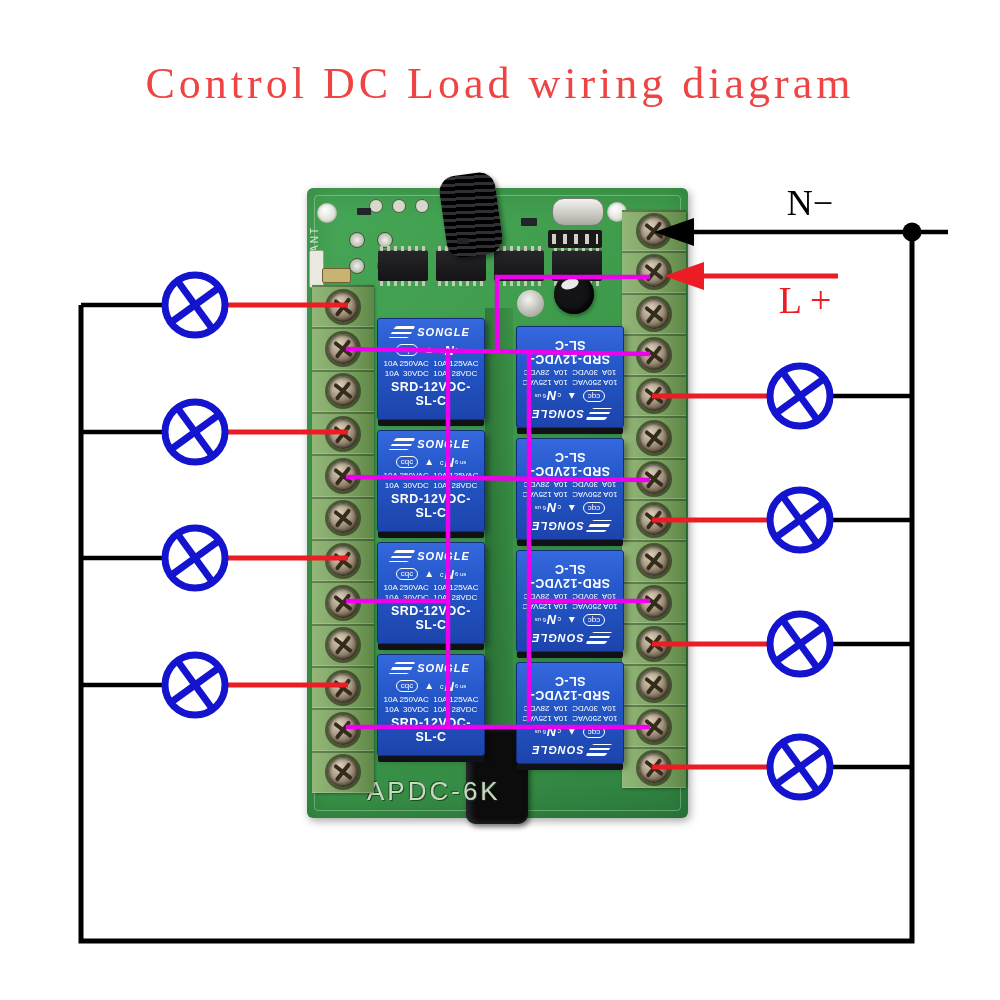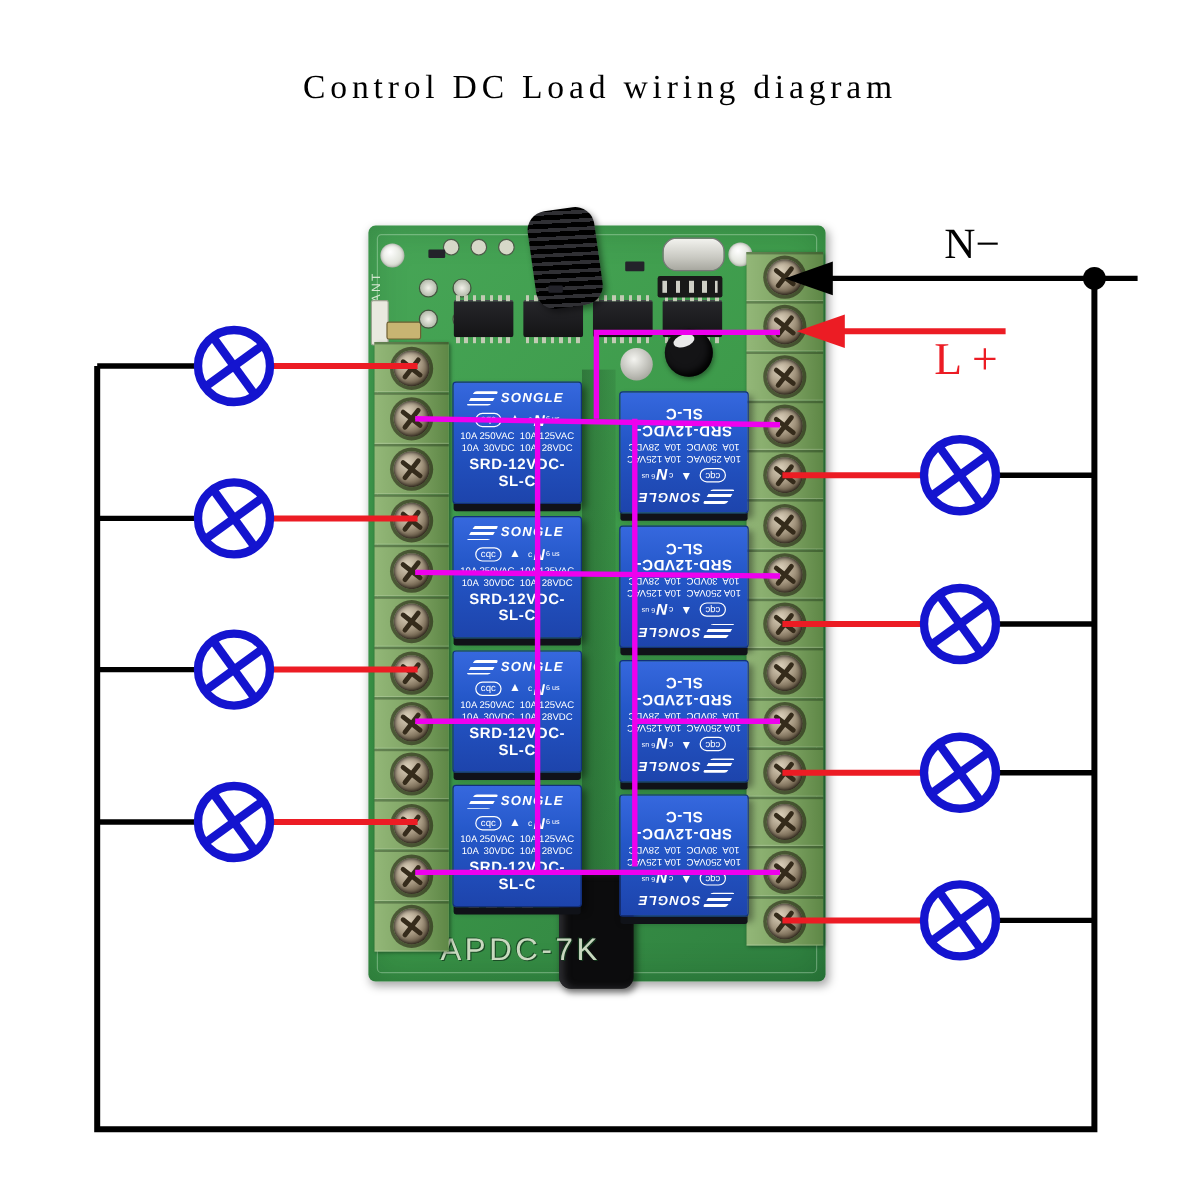--- a/index.html
+++ b/index.html
@@ -1,21 +1,21 @@
 <!DOCTYPE html>
 <html style="--live: #ec1c24; --neutral: #000000; --control: #ee00ee; --lamp: #1414cf; --pcb: #3d9a4a; --terminal: #7da262; --relay: #2457c8;"><head>
 <meta charset="utf-8">
 <style>
   html,body{margin:0;padding:0;background:#ffffff;}
   .canvas{position:relative;width:1000px;height:1000px;background:#ffffff;overflow:hidden;
           font-family:"Liberation Serif","DejaVu Serif",serif;}
 
   
   .title{position:absolute;top:58px;left:0;width:1000px;text-align:center;
-         font-size:28px;letter-spacing:4px;color:#000000;font-weight:400;}
+         font-size:44px;letter-spacing:4px;color:#ef4444;font-weight:400;}
   .nlabel{position:absolute;left:735px;top:182px;width:150px;text-align:center;
           font-size:36px;color:#000;}
   .llabel{position:absolute;left:730px;top:278px;width:150px;text-align:center;
           font-size:38px;color:var(--live);}
 
   
   .pcb{position:absolute;left:307px;top:188px;width:381px;height:630px;
        background:linear-gradient(135deg,#47a657 0%,var(--pcb) 45%,#2e7f3f 100%);
        border-radius:6px;box-shadow:2px 3px 8px rgba(0,0,0,.35), inset 0 0 30px rgba(0,40,10,.25);}
   .silk{position:absolute;left:7px;top:7px;right:7px;bottom:7px;
@@ -148,21 +148,21 @@
     <div class="pinheader"></div>
     <div class="coil"></div>
     <div class="capbig"></div>
     <div class="capsilver"></div>
     <div class="smd" style="left:50px;top:20px;width:14px;height:7px"></div>
     <div class="smd" style="left:150px;top:50px;width:12px;height:6px"></div>
     <div class="smd" style="left:214px;top:30px;width:16px;height:8px"></div>
     <div class="jack"></div>
     <div class="padrow" style="left:83px;top:554px"></div>
     <div class="padrow" style="left:237px;top:554px"></div>
-    <div class="model">APDC-7K</div>
+    <div class="model">APDC-6K</div>
 
     <div class="tstrip tstrip-left" id="strip-left">
         <div class="term">
           <span class="screw"></span>
         </div>
         <div class="term">
           <span class="screw"></span>
         </div>
         <div class="term">
           <span class="screw"></span>

